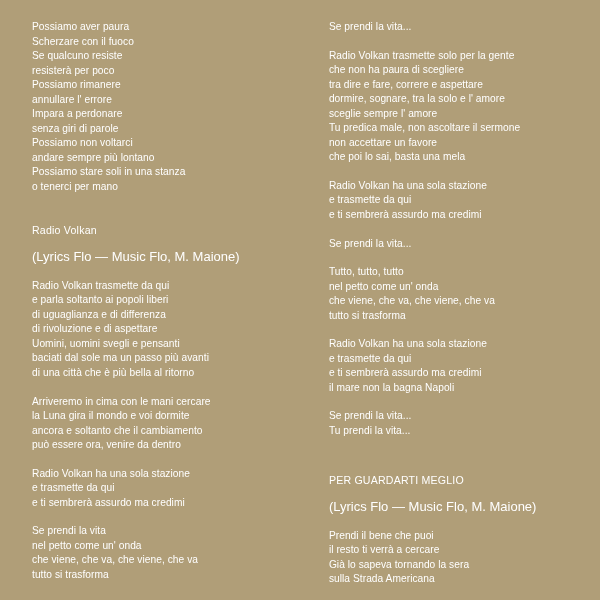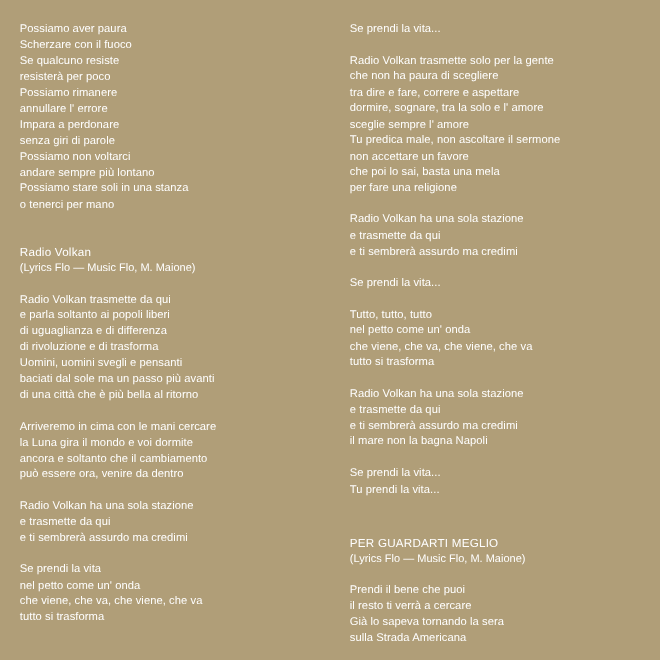--- a/index.html
+++ b/index.html
@@ -12,21 +12,21 @@
     background: #b09e78;
     font-family: "Liberation Sans", sans-serif;
     color: #ffffff;
     overflow: hidden;
   }
   .page {
     position: relative;
     width: 600px;
     height: 600px;
     box-sizing: border-box;
-    padding: 20px 18px 10px 18px;
+    padding: 20px 18px 10px 32px;
     display: flex;
     flex-direction: row;
     gap: 0px;
   }
   .col {
     width: 278px;
     box-sizing: border-box;
   }
   .col-right {
     padding-left: 22px;
@@ -43,24 +43,25 @@
   }
   .heading {
     font-size: 10.6px;
     line-height: 14.6px;
     font-weight: normal;
     letter-spacing: 0.2px;
     white-space: pre;
     color: #ffffff;
   }
   .credit {
-    font-size: 10px;
+    font-size: 13px;
     line-height: 14.55px;
     white-space: pre;
     color: #ffffff;
+    margin-top: 13px;
   }
   .spacer-md { height: 14px; }
   .spacer-lg { height: 20px; }
 </style>
 </head>
 <body>
 
 <div class="page">
 
   <div class="col col-left">
@@ -84,21 +85,21 @@
 
     <div class="block">
       <div class="heading">Radio Volkan</div>
       <div class="credit">(Lyrics Flo — Music Flo, M. Maione)</div>
     </div>
 
     <div class="block">
       <div class="line">Radio Volkan trasmette da qui</div>
       <div class="line">e parla soltanto ai popoli liberi</div>
       <div class="line">di uguaglianza e di differenza</div>
-      <div class="line">di rivoluzione e di trasforma</div>
+      <div class="line">di rivoluzione e di aspettare</div>
       <div class="line">Uomini, uomini svegli e pensanti</div>
       <div class="line">baciati dal sole ma un passo più avanti</div>
       <div class="line">di una città che è più bella al ritorno</div>
     </div>
 
     <div class="block">
       <div class="line">Arriveremo in cima con le mani cercare</div>
       <div class="line">la Luna gira il mondo e voi dormite</div>
       <div class="line">ancora e soltanto che il cambiamento</div>
       <div class="line">può essere ora, venire da dentro</div>
@@ -127,21 +128,20 @@
 
     <div class="block">
       <div class="line">Radio Volkan trasmette solo per la gente</div>
       <div class="line">che non ha paura di scegliere</div>
       <div class="line">tra dire e fare, correre e aspettare</div>
       <div class="line">dormire, sognare, tra la solo e l' amore</div>
       <div class="line">sceglie sempre l' amore</div>
       <div class="line">Tu predica male, non ascoltare il sermone</div>
       <div class="line">non accettare un favore</div>
       <div class="line">che poi lo sai, basta una mela</div>
-      <div class="line">per fare una religione</div>
     </div>
 
     <div class="block">
       <div class="line">Radio Volkan ha una sola stazione</div>
       <div class="line">e trasmette da qui</div>
       <div class="line">e ti sembrerà assurdo ma credimi</div>
     </div>
 
     <div class="block">
       <div class="line">Se prendi la vita...</div>

